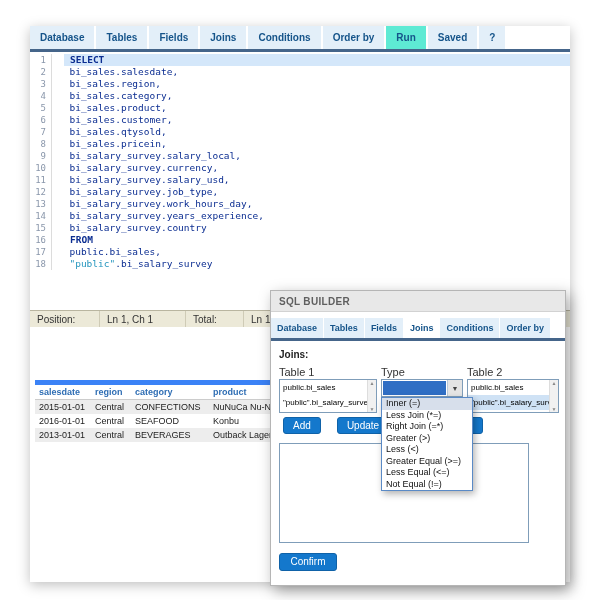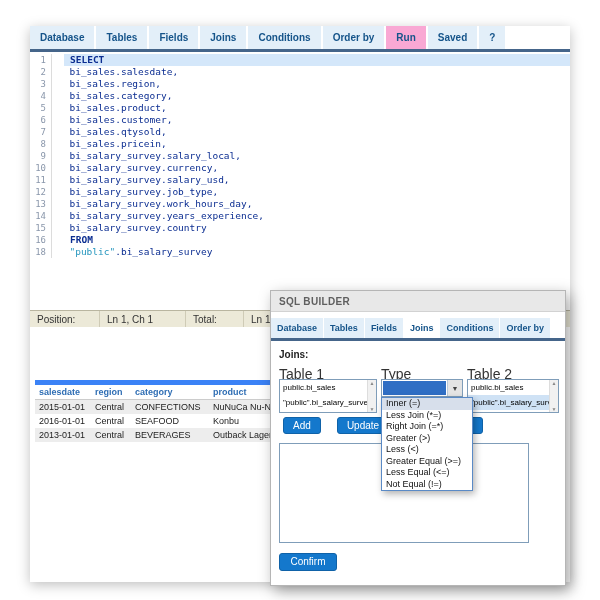--- a/index.html
+++ b/index.html
@@ -7,21 +7,21 @@
   .canvas { position:relative; width:600px; height:600px; background:#fff; overflow:hidden; }
 
   .app { position:absolute; left:30px; top:26px; width:540px; height:556px; background:#fff;
          box-shadow:0 3px 12px rgba(0,0,0,.25); }
 
   
   .tabbar { position:absolute; left:0; top:0; width:540px; height:26px;
             border-bottom:3px solid #45658a; display:flex; background:#fff; }
   .tab { background:#e3eff9; color:#15548a; font-size:10px; font-weight:bold;
          padding:6px 10px 4px; margin-right:2px; white-space:nowrap; cursor:pointer; }
-  .tab.active { background:#f9a8d4; }
+  .tab.active { background:#5eead4; }
 
   
   .editor { position:absolute; left:0; top:26px; width:540px; height:258px; background:#fff;
             font-family:"DejaVu Sans Mono", monospace; font-size:9.5px; line-height:12px;
             padding-top:2px; overflow:hidden; cursor:text; }
   .cl { display:flex; height:12px; }
   .ln { width:22px; flex:none; text-align:right; padding-right:5px; color:#8a97ab;
         border-right:1px solid #dcdcdc; font-size:9px; }
   .code { flex:1; white-space:pre; color:#0b2d91; padding-left:6px; }
   .cl.active .code { background:#d4e7fa; }
@@ -50,21 +50,21 @@
            border:1px solid #b5b5b5; box-shadow:4px 5px 14px rgba(0,0,0,.35); z-index:10; }
   .mtitle { height:21px; background:#e8e8e8; border-bottom:1px solid #d2d2d2; color:#5f5f5f;
             font-size:10px; font-weight:bold; display:flex; align-items:center; padding-left:8px;
             letter-spacing:.3px; }
   .mtabs { position:absolute; left:0; top:27px; width:100%; height:23px;
            border-bottom:3px solid #45658a; display:flex; }
   .mtab { background:#e3eff9; color:#15548a; font-size:9px; font-weight:bold;
           padding:5px 6px 3px; margin-right:1px; white-space:nowrap; cursor:pointer; }
   .mtab.active { background:#fff; }
   .mjoins { position:absolute; left:8px; top:58px; font-size:10px; font-weight:bold; color:#222; }
-  .collabel { position:absolute; top:75px; font-size:14px; color:#333; }
+  .collabel { position:absolute; top:75px; font-size:11px; color:#333; }
   .l1{ left:8px; } .l2{ left:110px; } .l3{ left:196px; }
 
   .listbox { position:absolute; top:88px; height:34px; background:#fff;
              border:1px solid #7f9db9; display:flex; }
   .lb1 { left:8px; width:98px; } .lb2 { left:196px; width:92px; }
   .lb-opts { flex:1; overflow:hidden; }
   .opt { font-size:8px; line-height:15px; padding:0 3px; white-space:nowrap; cursor:pointer; }
   .opt.selected { background:#cfe2f5; }
   .lb-scroll { width:9px; background:#f1f1f1; border-left:1px solid #ddd; display:flex;
                flex-direction:column; justify-content:space-between; align-items:center;
@@ -170,20 +170,24 @@
         </div>
       <div class="cl">
           <div class="ln">15</div>
           <div class="code">  bi_salary_survey.country</div>
         </div>
       <div class="cl">
           <div class="ln">16</div>
           <div class="code kw">FROM</div>
         </div>
       <div class="cl">
+          <div class="ln">17</div>
+          <div class="code">  public.bi_sales,</div>
+        </div>
+      <div class="cl">
           <div class="ln">18</div>
           <div class="code"><span class="str">  "public"</span><span>.bi_salary_survey</span></div>
         </div>
     </div>
 
     <div class="statusbar">
       <div class="scell w1">Position:</div>
       <div class="scell w2">Ln 1, Ch 1</div>
       <div class="scell w3">Total:</div>
       <div class="scell w4">Ln 18, Ch 421</div>

